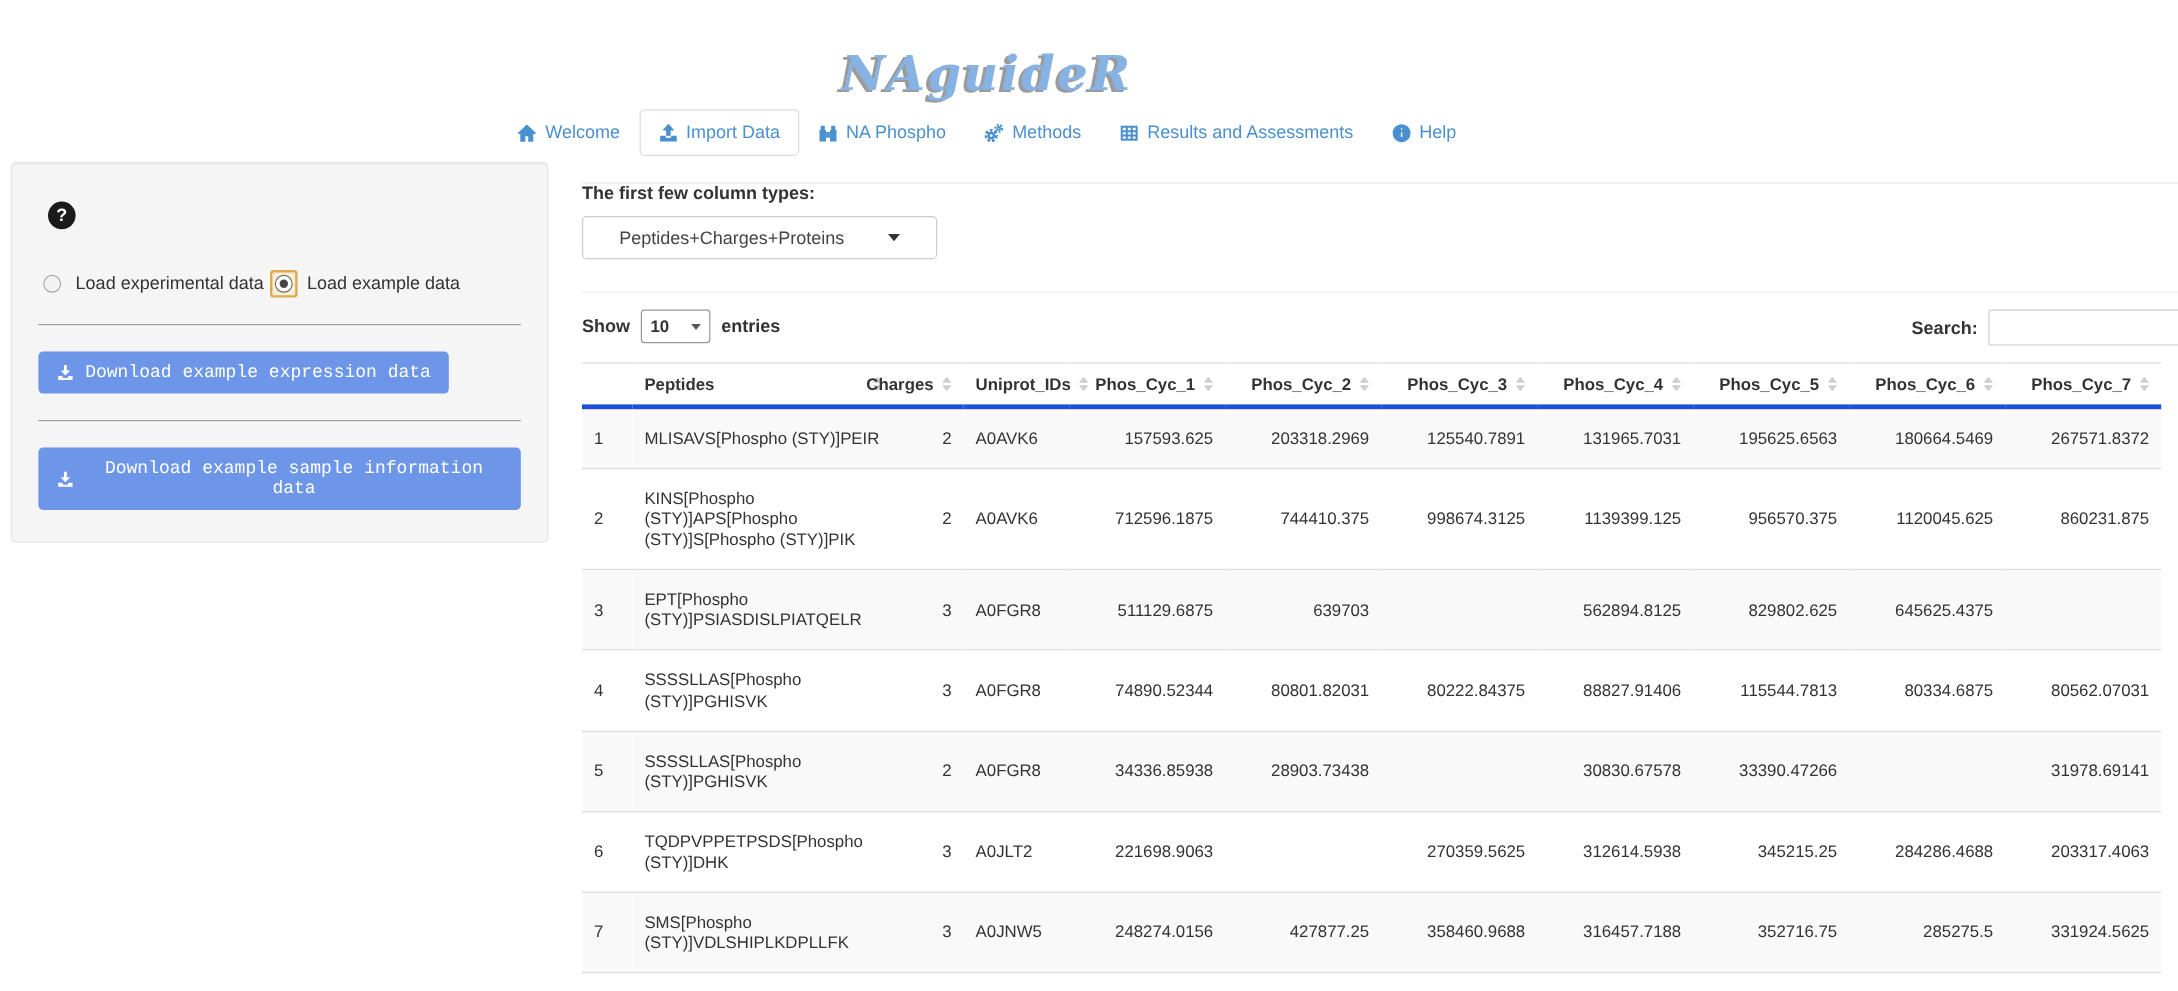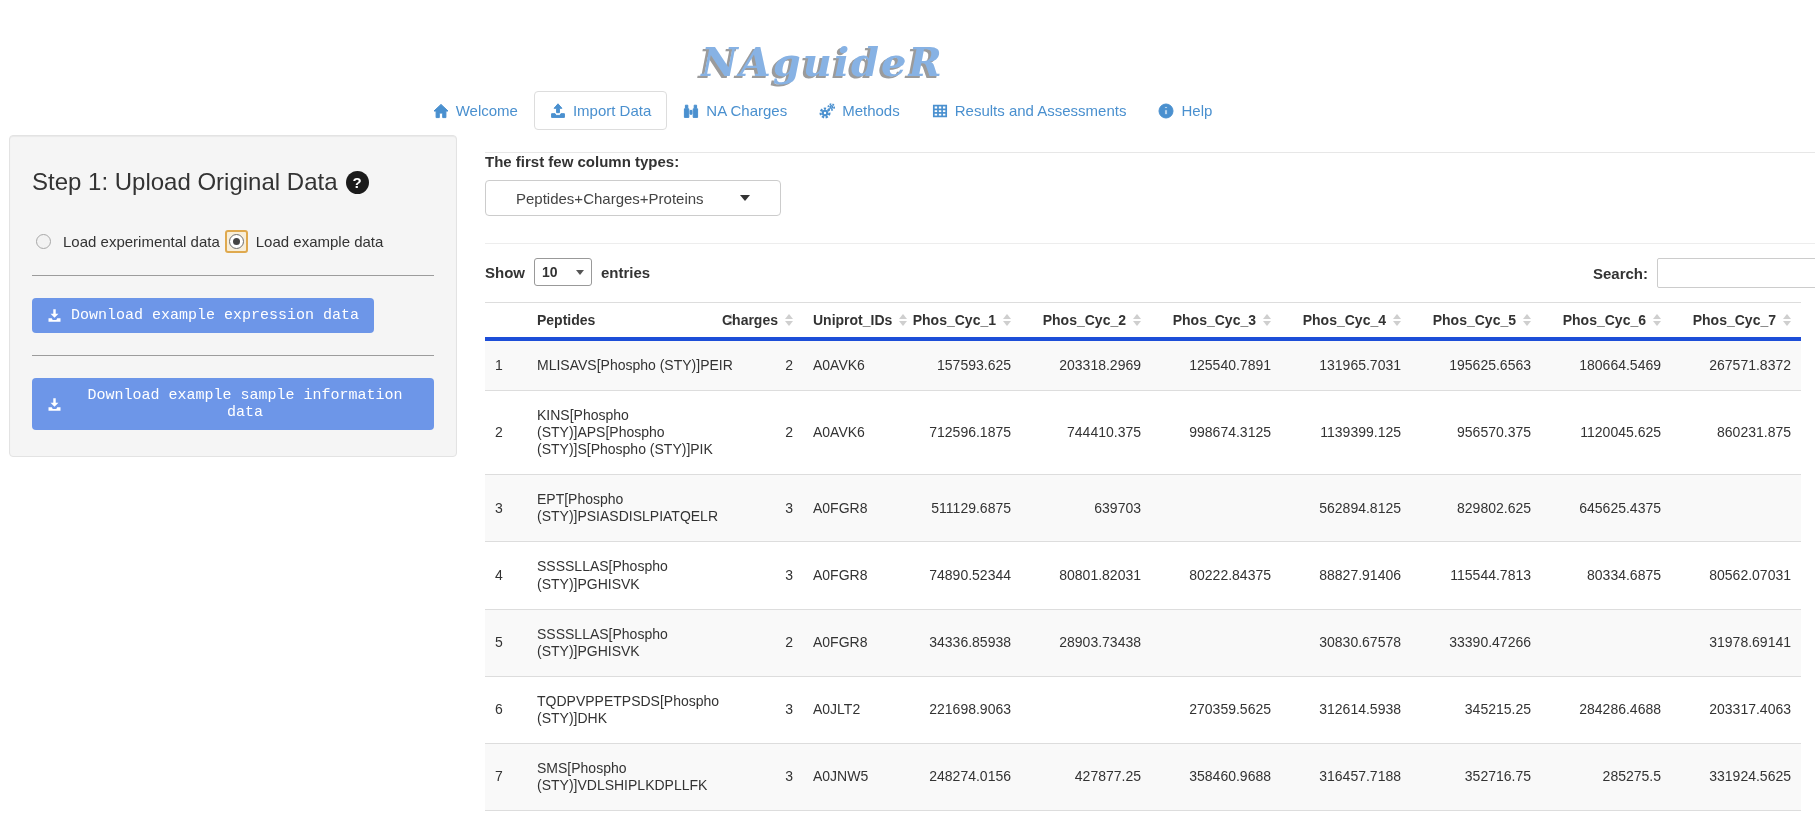--- a/index.html
+++ b/index.html
@@ -188,21 +188,21 @@
         <svg viewBox="0 0 16 16">
           <path d="M8 0.8 L11.9 5.3 H9.4 v4.4 H6.6 V5.3 H4.1 Z"></path>
           <path d="M1.6 10.7 h3.5 l1 1.7 h3.8 l1-1.7 h3.5 v3.7 H1.6 Z"></path>
         </svg>
         <span>Import Data</span>
       </div>
       <div class="nav-tab">
         <svg viewBox="0 0 16 16">
           <path d="M1.4 5.8 h4.4 v8.6 H1.4 Z M10.2 5.8 h4.4 v8.6 h-4.4 Z M2.4 2.2 h2.4 v3 H2.4 Z M11.2 2.2 h2.4 v3 h-2.4 Z M7 7.4 h2 v3.8 H7 Z"></path>
         </svg>
-        <span>NA Charges</span>
+        <span>NA Phospho</span>
       </div>
       <div class="nav-tab">
         <svg viewBox="0 0 16 16">
           <g fill="none" stroke-linecap="butt">
             <circle cx="6" cy="10" r="4.4" stroke-width="2.2" stroke-dasharray="2.3 1.5"></circle>
             <circle cx="6" cy="10" r="2.2" stroke-width="2"></circle>
             <circle cx="12.3" cy="4" r="2.9" stroke-width="1.7" stroke-dasharray="1.7 1.2"></circle>
             <circle cx="12.3" cy="4" r="1.2" stroke-width="1.5"></circle>
           </g>
         </svg>
@@ -229,21 +229,20 @@
         <span>Help</span>
       </div>
     </div>
 </div>
 
 <div class="page-body">
 
   <div class="sidebar">
     <div class="panel">
       <div class="panel-title">
-        <span>Step 1: Upload Original Data</span>
         <span class="q-icon">?</span>
       </div>
       <div class="radio-row">
           <div class="radio-opt">
             <span class="radio-box">
               <span class="radio-circle"></span>
             </span>
             <span>Load experimental data</span>
           </div>
           <div class="radio-opt selected">

